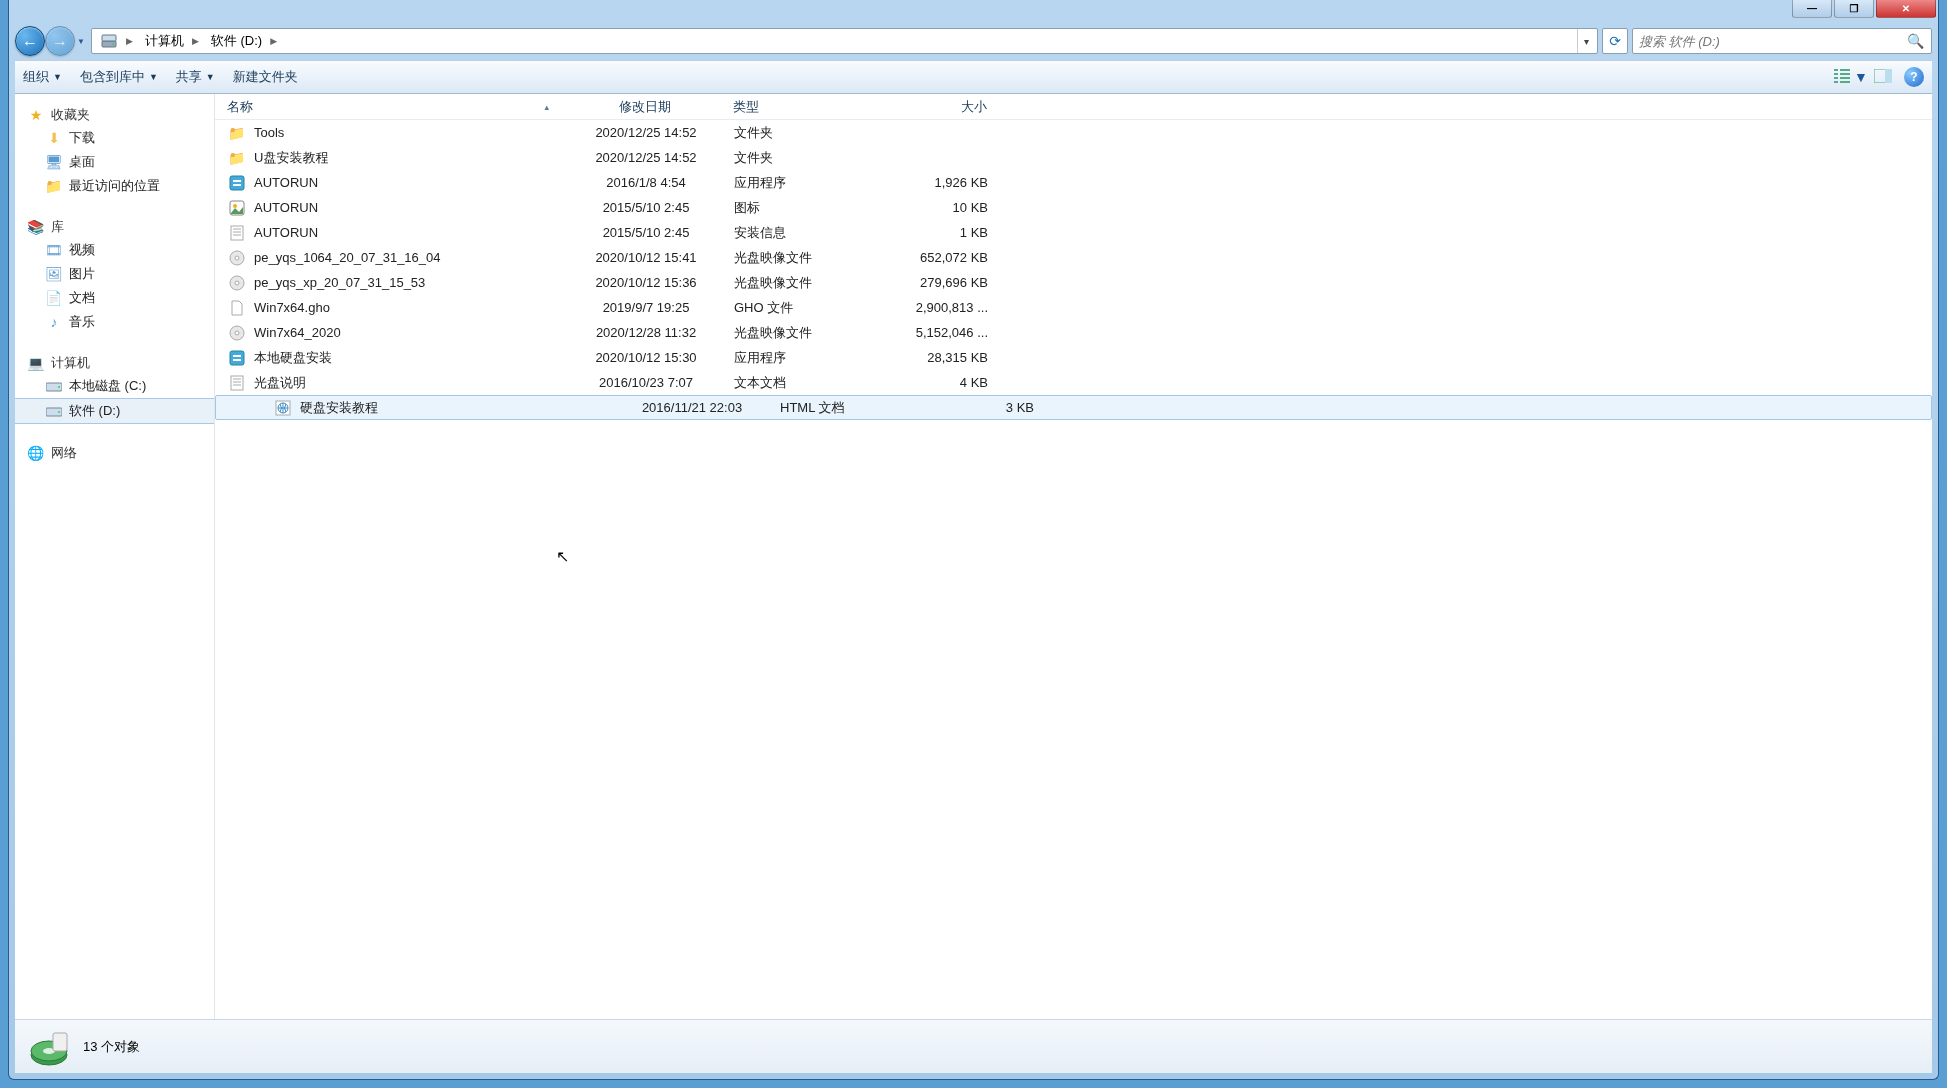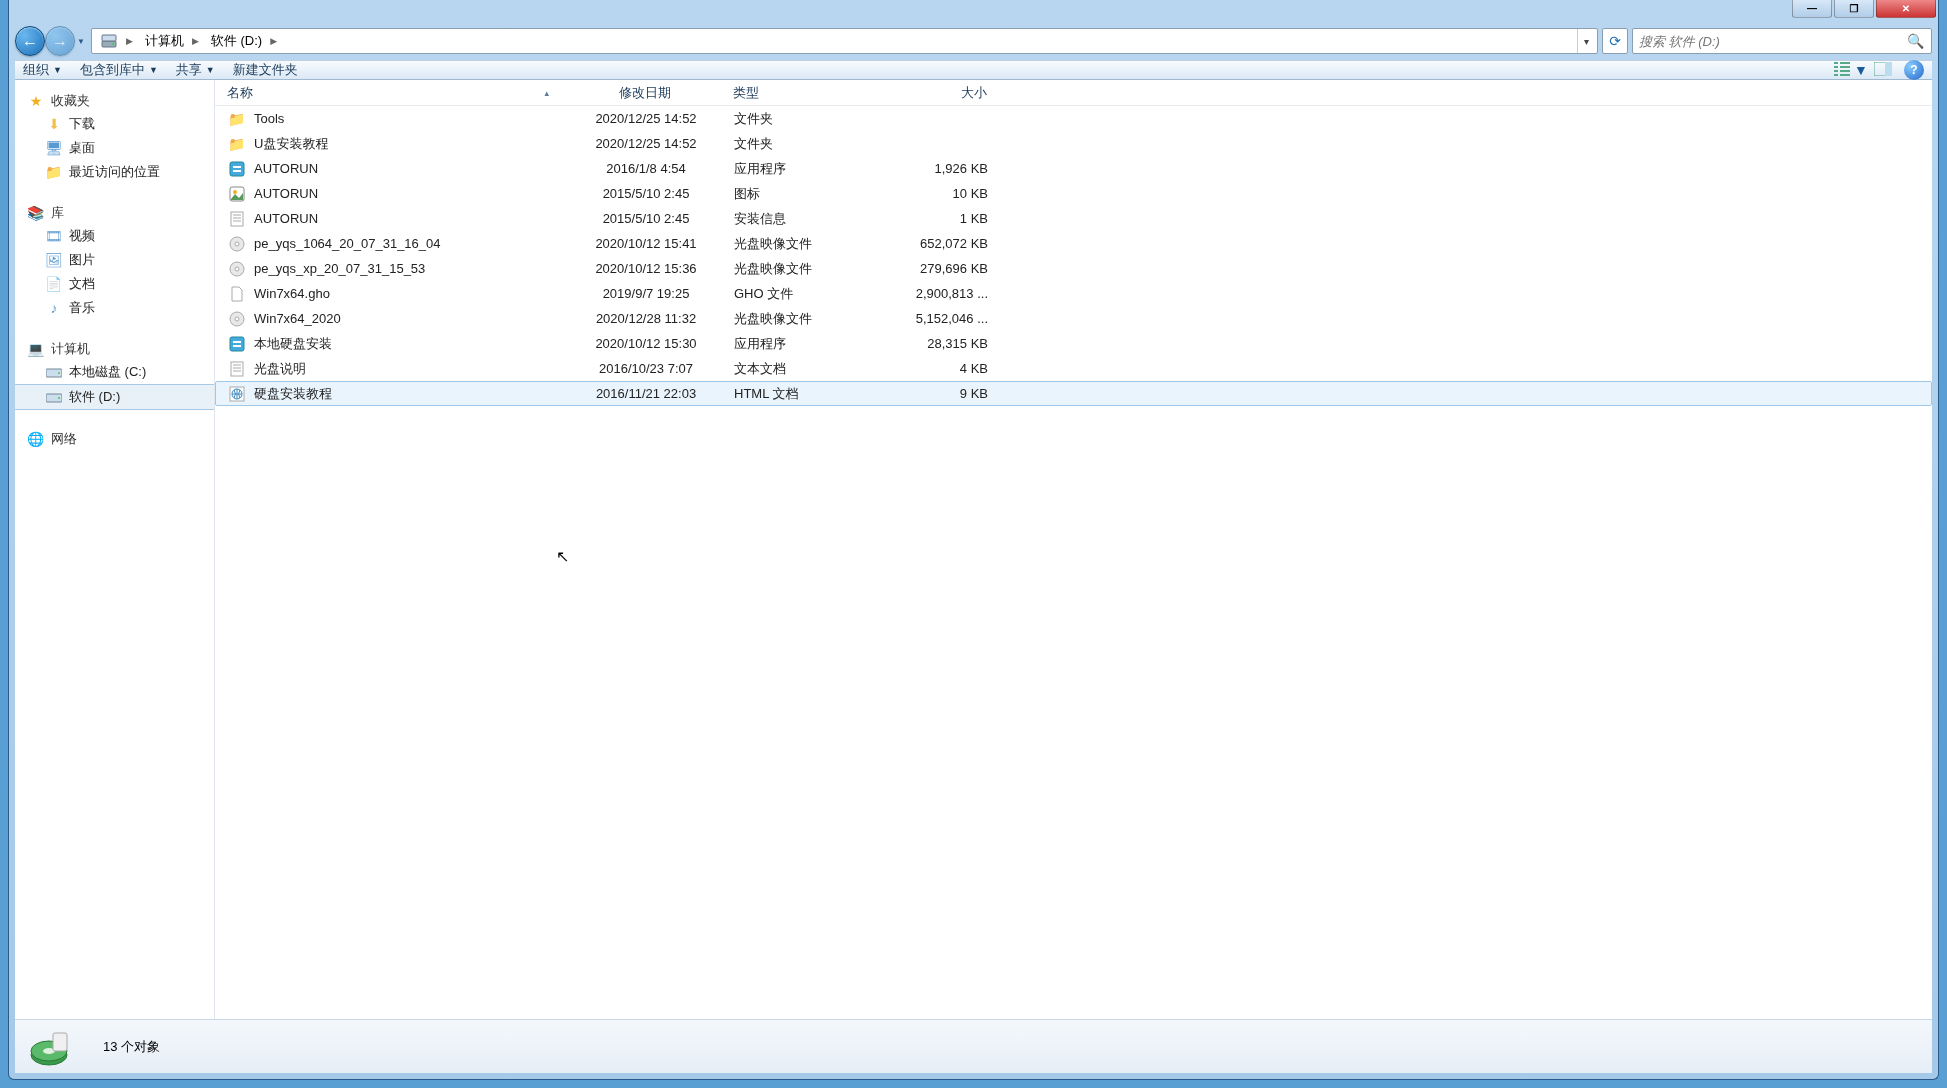--- a/index.html
+++ b/index.html
@@ -88,21 +88,21 @@
   width: 300px; height: 26px; background:#fff; border:1px solid #8a9fb0; border-radius:2px;
   display:flex; align-items:center; padding:0 6px;
 }
 .searchbox input {
   flex:1; border:none; outline:none; font-size:13px; color:#888; font-style:italic; background:transparent;
 }
 .searchbox .sicon { color:#1a6fb8; font-size:14px; }
 
 
 .toolbar {
-  height: 20px;
+  height: 34px;
   background: linear-gradient(to bottom, #f8fbfe 0%, #eaf2fa 50%, #dbe8f5 100%);
   border-top: 1px solid #c0d0e0;
   border-bottom: 1px solid #a0b8d0;
   margin: 0 6px;
   display: flex; align-items: center;
   padding: 0 8px;
   gap: 18px;
   font-size: 13px;
 }
 .tb-item { display:flex; align-items:center; gap:4px; color:#1a3a5a; }
@@ -139,29 +139,29 @@
 .col-date { width: 160px; text-align: center; }
 .col-type { width: 160px; }
 .col-size { width: 110px; text-align:right; }
 .sort-ind { font-size:9px; color:#5a7a9a; margin-left:auto; margin-right:8px; }
 
 .filerow {
   display:flex; font-size:13px; color:#222; height:25px; align-items:center;
   border:1px solid transparent;
 }
 .filerow .col-name { display:flex; align-items:center; gap:8px; }
-.filerow.selected { background:#eaf4fd; border:1px solid #a0c8ea; border-radius:2px; }
+.filerow.selected { background:#eaf4fd; border:1px solid #a0c8ea; border-radius:2px;padding-left:46px; }
 .f-ico { width:18px; height:18px; display:inline-flex; align-items:center; justify-content:center; font-size:14px; }
 
 
 .statusbar {
   height: 54px; background:linear-gradient(to bottom,#f4f8fc,#e6eef6);
   border-top:1px solid #c8d8e8;
   margin: 0 6px 6px 6px;
-  display:flex; align-items:center; padding: 4px 12px; gap:32px;
+  display:flex; align-items:center; padding: 4px 12px; gap:12px;
   font-size:13px;
 }
 .status-icon {
   width:44px; height:44px;
   display:flex; align-items:center; justify-content:center;
   font-size:32px;
 }
 
 
 .ic-folder { color:#f0c050; }
@@ -540,21 +540,21 @@
                 <svg width="16" height="16" viewBox="0 0 16 16">
                   <rect x="1" y="1" width="14" height="14" fill="#fff" stroke="#aaa"></rect>
                   <circle cx="8" cy="8" r="5" fill="none" stroke="#3a8ac0"></circle>
                   <path d="M3 8 H13 M8 3 V13 M5 4 Q8 8 5 12 M11 4 Q8 8 11 12" fill="none" stroke="#3a8ac0"></path>
                 </svg>
               </span>
               <span>硬盘安装教程</span>
             </div>
             <div class="col col-date"><span>2016/11/21 22:03</span></div>
             <div class="col col-type"><span>HTML 文档</span></div>
-            <div class="col col-size"><span>9 KB</span></div>
+            <div class="col col-size"><span>3 KB</span></div>
           </div>
         </div>
     </div>
 
   </div>
 
   <div class="statusbar">
     <div class="status-icon">
       <svg width="44" height="44" viewBox="0 0 44 44">
         <ellipse cx="22" cy="30" rx="18" ry="10" fill="#3a9a4a" stroke="#2a7a3a"></ellipse>

